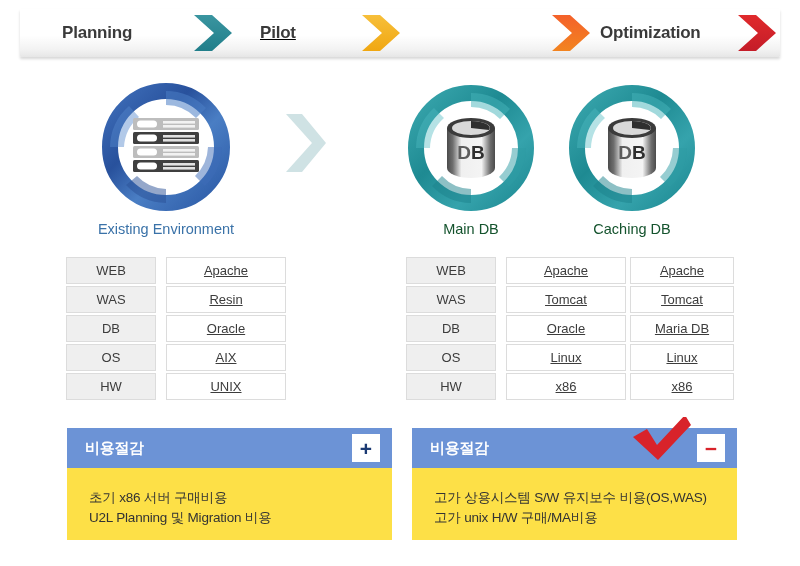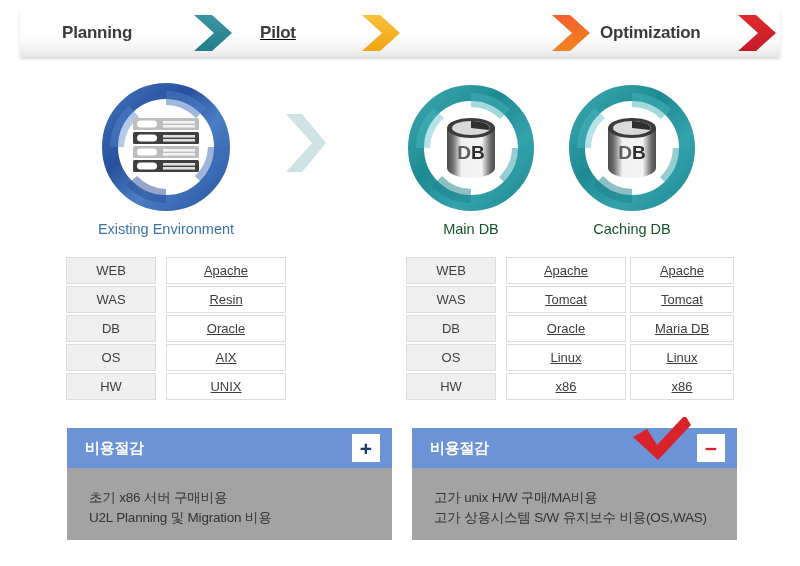--- a/index.html
+++ b/index.html
@@ -93,21 +93,21 @@
   }
   .badge{
     position:absolute;right:12px;top:50%;transform:translateY(-50%);
     width:28px;height:28px;background:#ffffff;
     display:flex;align-items:center;justify-content:center;
     font-size:21px;font-weight:bold;line-height:1;
   }
   .badge-plus{color:#1b3a73;}
   .badge-minus{color:#d8232a;}
   .panel-body{
-    background:#a3a3a3;
+    background:#fde047;
     height:72px;
     padding:20px 0 0 22px;
     box-sizing:border-box;
   }
   .panel-line{
     font-size:13.5px;color:#333333;
     line-height:20px;white-space:nowrap;
     letter-spacing:-0.2px;
   }
   .checkmark{
@@ -390,16 +390,16 @@
 
 <div class="panel" style="left:412px;top:428px;">
   <div class="panel-head">
     <span class="panel-title">비용절감</span>
     <span class="badge badge-minus">−</span>
     <svg class="checkmark" viewBox="0 0 62 46">
       <path d="M2,20 L16,12 L26,28 L54,-2 L60,8 L27,43 Z" fill="#d8232a"></path>
     </svg>
   </div>
   <div class="panel-body">
+    <div class="panel-line">고가 상용시스템 S/W 유지보수 비용(OS,WAS)</div>
     <div class="panel-line">고가 unix H/W 구매/MA비용</div>
-    <div class="panel-line">고가 상용시스템 S/W 유지보수 비용(OS,WAS)</div>
   </div>
 </div>
 
 </body></html>

